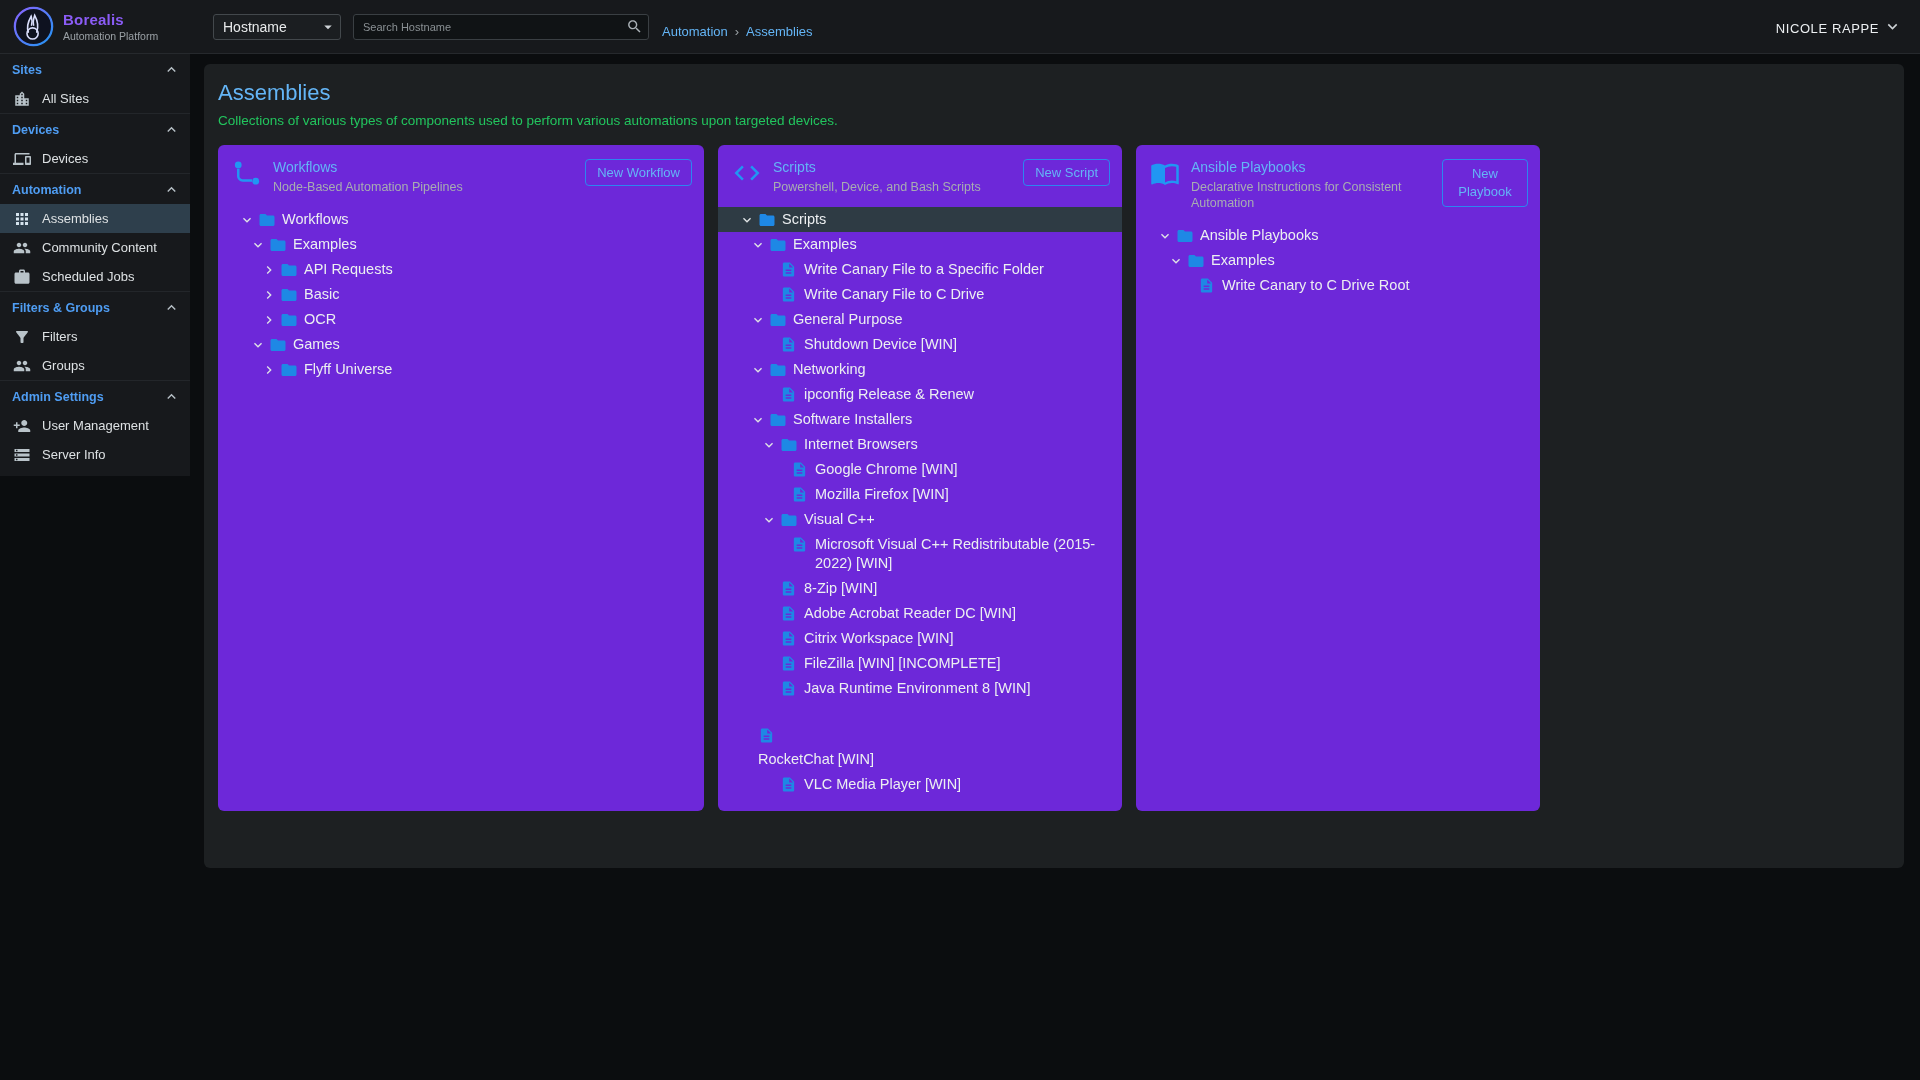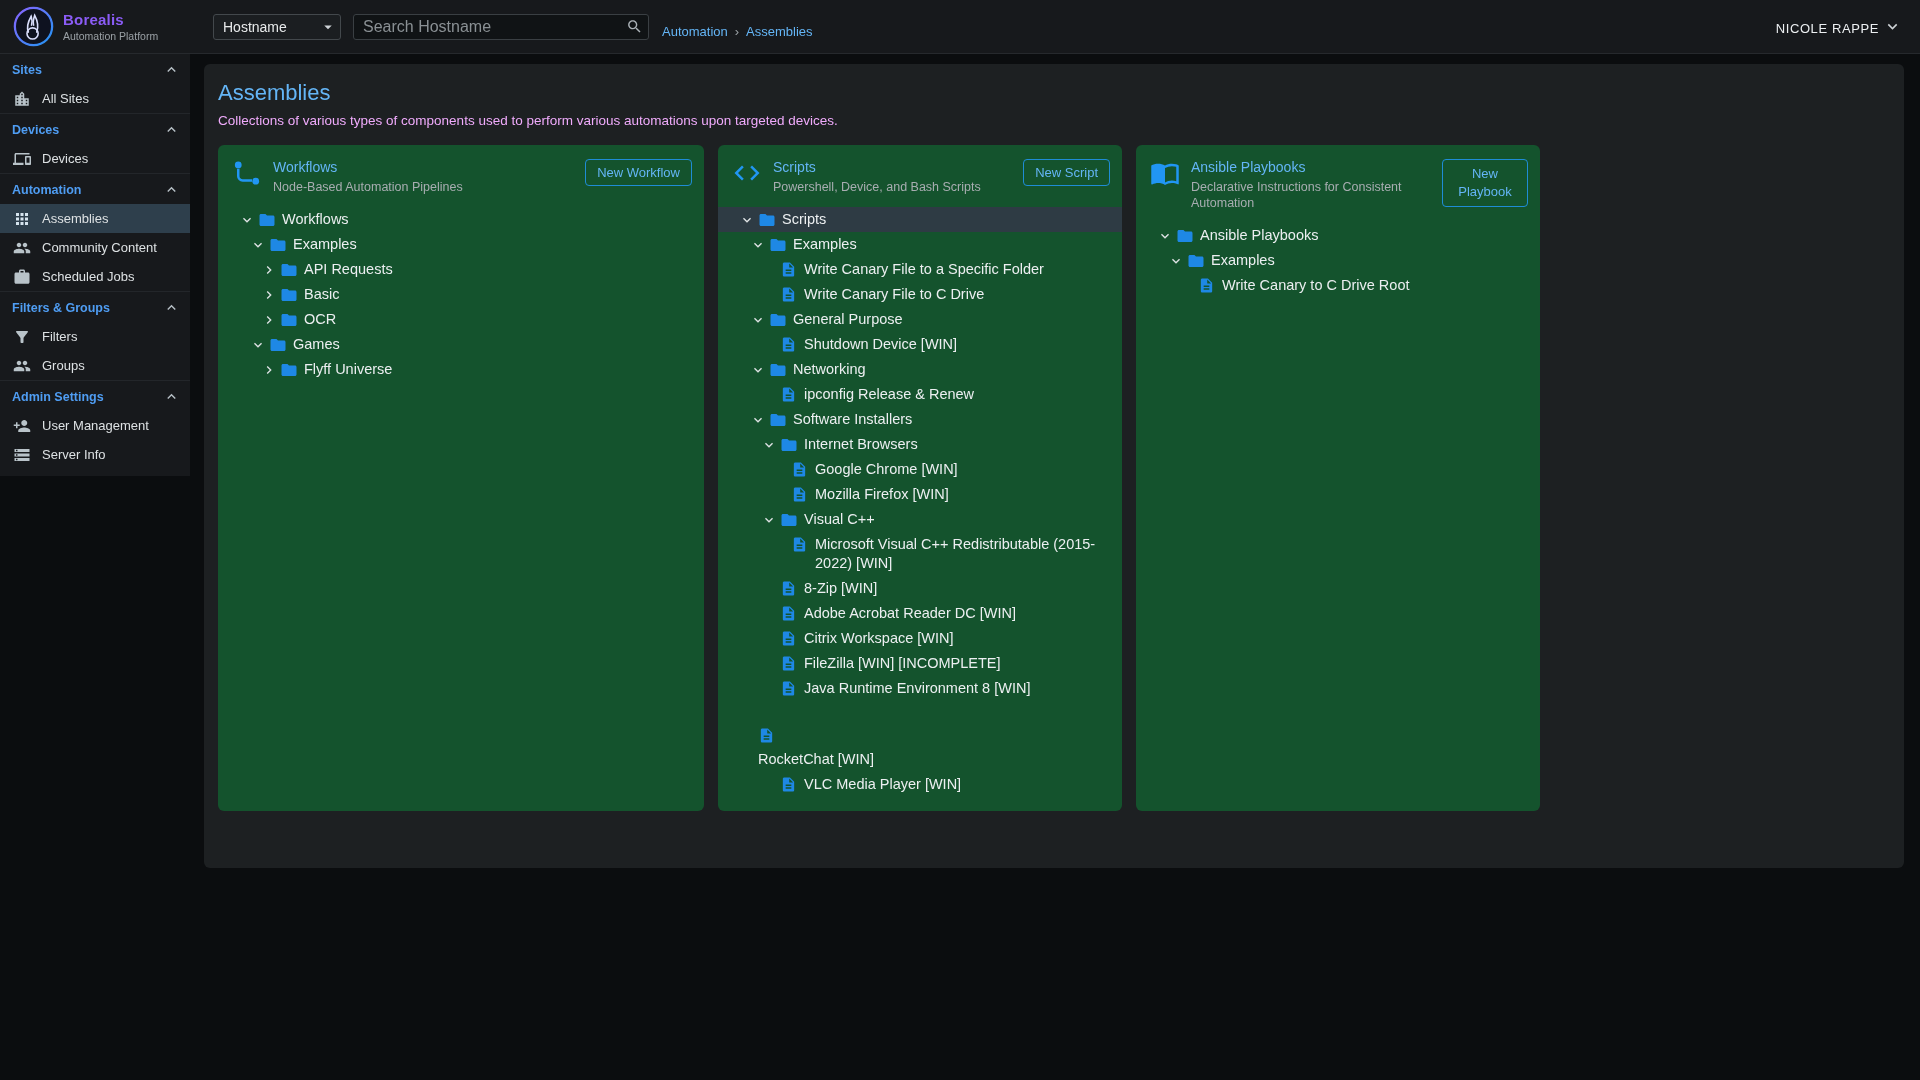--- a/index.html
+++ b/index.html
@@ -29,21 +29,21 @@
     display:flex; align-items:center; padding:0 6px 0 9px;
     font-size:14px; color:#e8eaeb; cursor:pointer;gap:16px;
   }
   .host-select .spacer { flex:1; }
   .host-select svg { width:18px; height:18px; fill:#cfd4d7; display:block; }
 
   .search-wrap { position:relative; margin-left:12px; width:296px; height:26px; }
   .search-wrap input {
     width:100%; height:100%;
     background:#101315; border:1px solid #3a3f43; border-radius:3px;
-    color:#e8eaeb; font-size:16px; padding:0 28px 0 9px;
+    color:#e8eaeb; font-size:11px; padding:0 28px 0 9px;
     font-family:"Liberation Sans", sans-serif; outline:none;
   }
   .search-wrap input::placeholder { color:#8a9094; }
   .search-ico { position:absolute; right:6px; top:4px; }
   .search-ico svg { width:17px; height:17px; fill:#aab1b6; display:block; }
 
   .breadcrumb { margin-left:13px; display:flex; align-items:center; gap:7px; margin-top:10px; }
   .crumb { font-size:13px; color:var(--blue-text); text-decoration:none; cursor:pointer; }
   .crumb-sep { color:#9aa0a4; font-size:13px; }
 
@@ -73,25 +73,25 @@
   .side-item.selected { background:#2e3f4c; }
   .side-item svg { width:18px; height:18px; fill:#b9c3c9; display:block; }
   .side-item.selected svg { fill:#d6e4ee; }
 
   
   .main-panel {
     position:absolute; left:204px; top:64px; width:1700px; height:804px;
     background:#1d2022; border-radius:6px; padding:16px 14px;
   }
   .page-title { font-size:22px; font-weight:normal; color:var(--blue-text); margin-bottom:7px; }
-  .page-desc  { font-size:13.5px; color:#f0abfc; }
+  .page-desc  { font-size:13.5px; color:#22c55e; }
 
   .cards { display:flex; gap:14px; margin-top:17px; height:666px; }
   .card {
-    background:#14532d; border-radius:6px; overflow:hidden;
+    background:#6d28d9; border-radius:6px; overflow:hidden;
     display:flex; flex-direction:column; flex:0 0 auto;
   }
   .card-workflows { width:486px; }
   .card-scripts   { width:404px; }
   .card-playbooks { width:404px; }
 
   .card-head { display:flex; align-items:flex-start; gap:11px; padding:13px 12px 6px 14px; }
   .card-ico svg { width:30px; height:30px; fill:var(--accent); color:var(--accent); display:block; }
   .card-titles { flex:1; min-width:0; }
   .card-title { font-size:14px; color:var(--blue-text); margin-top:1px; }

